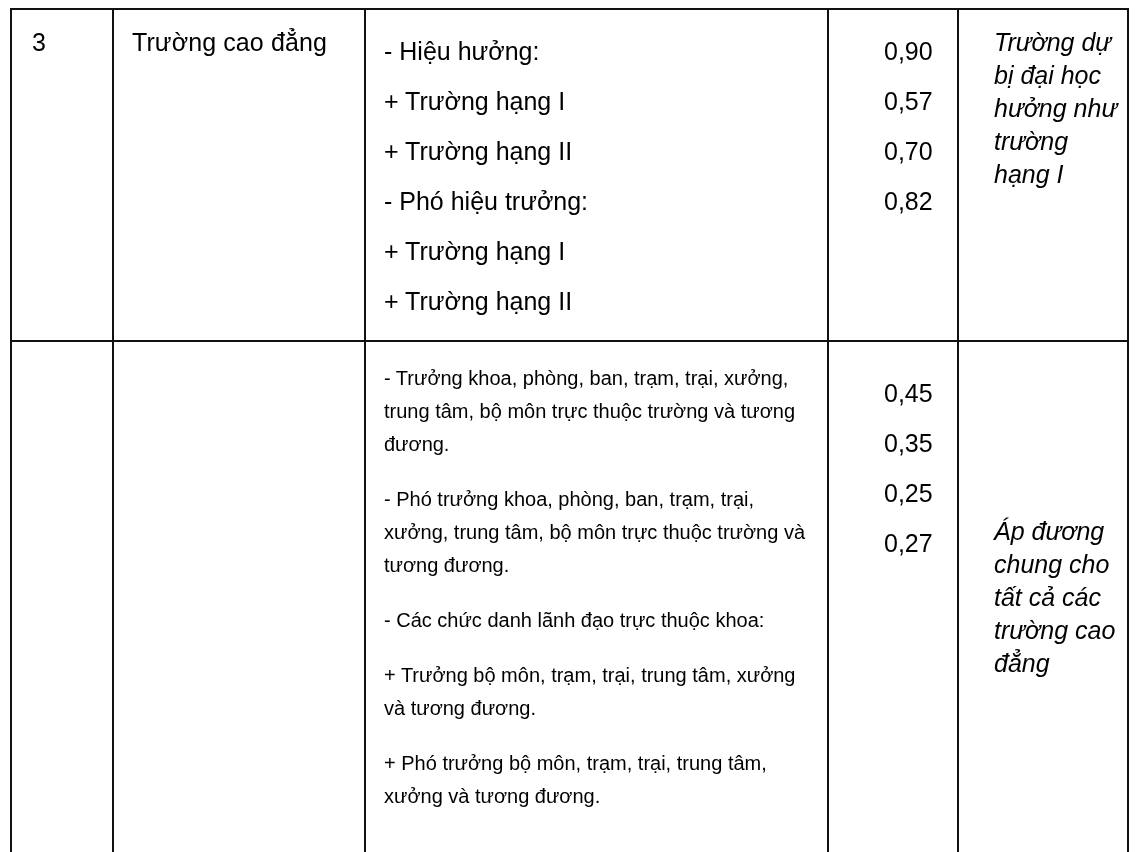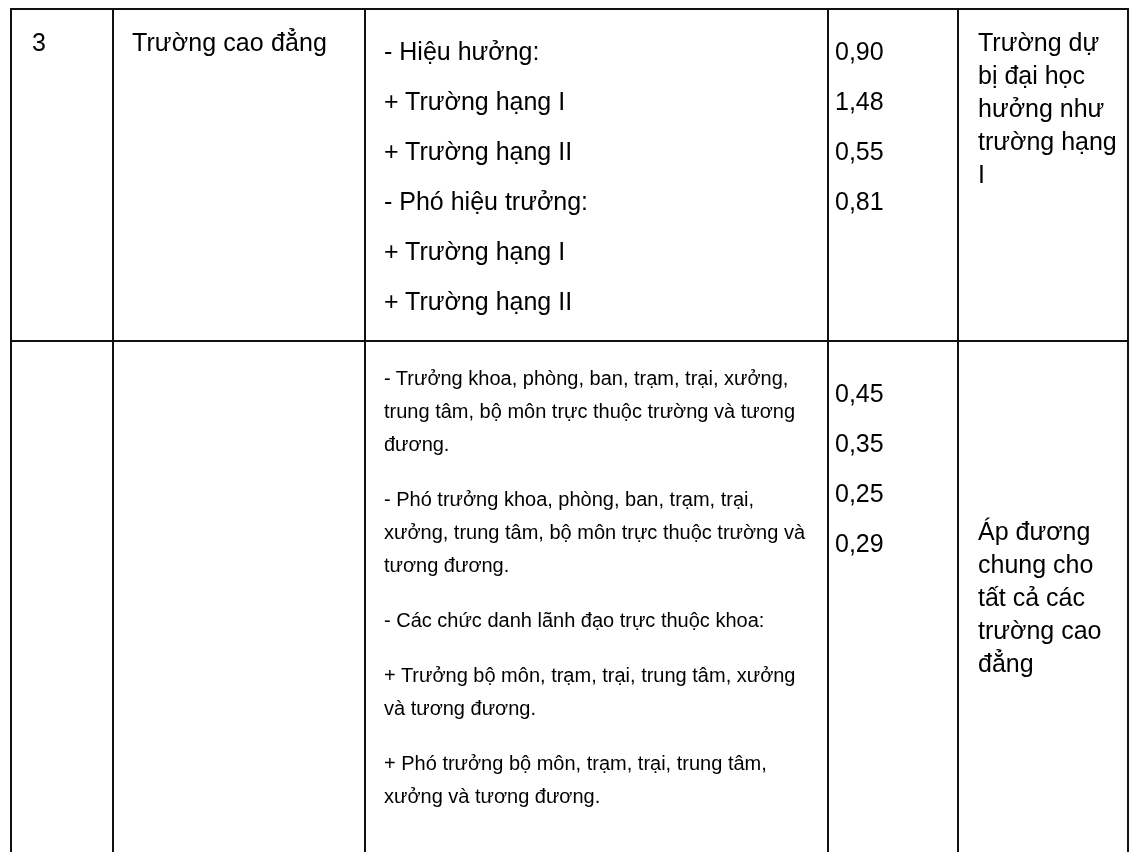--- a/index.html
+++ b/index.html
@@ -54,27 +54,29 @@
   }
 
   .cell-no .cell-inner {
     padding-left: 20px;
     padding-top: 16px;
   }
   .cell-type .cell-inner {
     padding-top: 16px;
   }
   .cell-coef .cell-inner {
-    padding-left: 6px;
-    padding-top: 16px;
+    padding-left: 28px;
+    padding-top: 16px;
+    margin-left: 27px;
   }
   .cell-note .cell-inner {
-    padding-left: 19px;
+    padding-left: 35px;
     padding-right: 8px;
     padding-top: 16px;
+    font-style: italic;
   }
 
   .txt {
     font-size: 25px;
     line-height: 33px;
     letter-spacing: 0.1px;
     white-space: pre-wrap;
   }
 
   
@@ -164,23 +166,23 @@
               <div class="line">+ Trường hạng I</div>
               <div class="line">+ Trường hạng II</div>
             </div>
           </div>
         </td>
 
         <td class="cell-coef">
           <div class="cell-inner">
             <div class="num-list">
               <div class="num">0,90</div>
-              <div class="num">1,48</div>
-              <div class="num">0,55</div>
-              <div class="num">0,81</div>
+              <div class="num">0,57</div>
+              <div class="num">0,70</div>
+              <div class="num">0,82</div>
             </div>
           </div>
         </td>
 
         <td class="cell-note">
           <div class="cell-inner">
             <div class="note-txt">Trường dự bị đại học hưởng như trường hạng I</div>
           </div>
         </td>
       </tr>
@@ -210,21 +212,21 @@
             </div>
           </div>
         </td>
 
         <td class="cell-coef">
           <div class="cell-inner">
             <div class="num-list">
               <div class="num">0,45</div>
               <div class="num">0,35</div>
               <div class="num">0,25</div>
-              <div class="num">0,29</div>
+              <div class="num">0,27</div>
             </div>
           </div>
         </td>
 
         <td class="cell-note">
           <div class="cell-inner">
             <div class="note-txt">Áp đương chung cho tất cả các trường cao đẳng</div>
           </div>
         </td>
       </tr>

